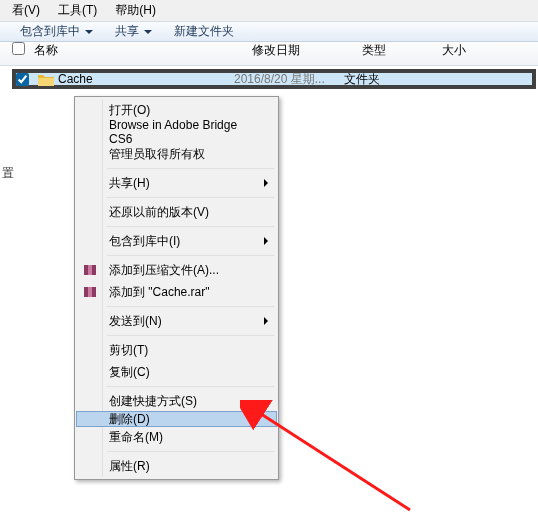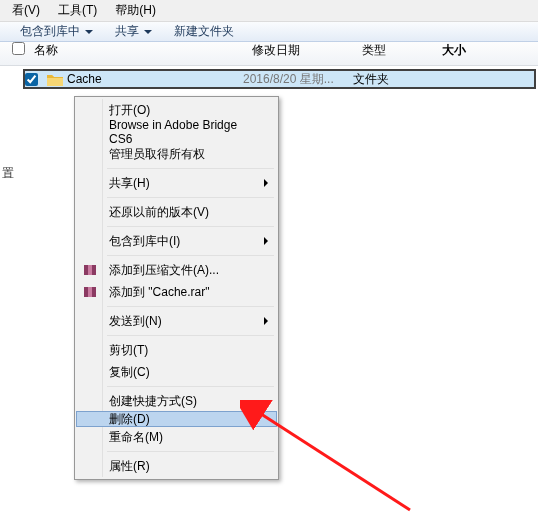--- a/index.html
+++ b/index.html
@@ -11,24 +11,24 @@
     .toolbar { height: 20px; background: linear-gradient(#fafcfe, #e4ecf7); border-bottom: 1px solid #c0d0e6; display: flex; align-items: center; padding-left: 14px; }
     .toolbar-btn { display: flex; align-items: center; padding: 3px 6px; margin-right: 10px; color: #1e395b; }
     .dd-arrow { display: inline-block; width: 0; height: 0; border-left: 4px solid transparent; border-right: 4px solid transparent; border-top: 4px solid #1e395b; margin-left: 5px; }
     
     .header-row { height: 24px; background: linear-gradient(#fdfdfd, #f0f3f7); border-bottom: 1px solid #d9dde2; display: flex; align-items: flex-start; padding-left: 12px; }
     .header-check { width: 22px; display: flex; align-items: center; }
     .header-check input { width: 13px; height: 13px; }
     .col-name { width: 218px; }
     .col-date { width: 110px; }
     .col-type { width: 80px; }
-    .col-size { flex: 1; font-weight: bold; }
+    .col-size { flex: 1; }
     
     .file-area { position: relative; background: #fff; height: calc(100% - 77px); padding-left: 12px; padding-top: 3px; }
-    .file-row { height: 20px; display: flex; align-items: center; background: #cde6f7; border: 2px solid #404040; margin-right: 2px; margin-left: 11px; }
+    .file-row { height: 20px; display: flex; align-items: center; background: #cde6f7; border: 4px solid #404040; margin-right: 2px; }
     .file-check { width: 22px; display: flex; align-items: center; }
     .file-check input { width: 13px; height: 13px; accent-color: #0a64a4; }
     .folder-icon { width: 16px; height: 13px; margin-right: 4px; display: inline-block; }
     .file-name { width: 196px; display: flex; align-items: center; }
     .file-date { width: 110px; color: #777; }
     .file-type { width: 80px; }
     .sidebar-letter { position: absolute; left: 2px; top: 165px; font-size: 12px; color: #333; }
     
     .context-menu { position: absolute; left: 74px; top: 96px; width: 205px; background: #f1f1f1; border: 1px solid #979797; box-shadow: 2px 2px 4px rgba(0,0,0,.3); padding: 2px; }
     .cm-gutter { position: absolute; left: 2px; top: 2px; bottom: 2px; width: 26px; background: #f1f1f1; border-right: 1px solid #e0e0e0; }

